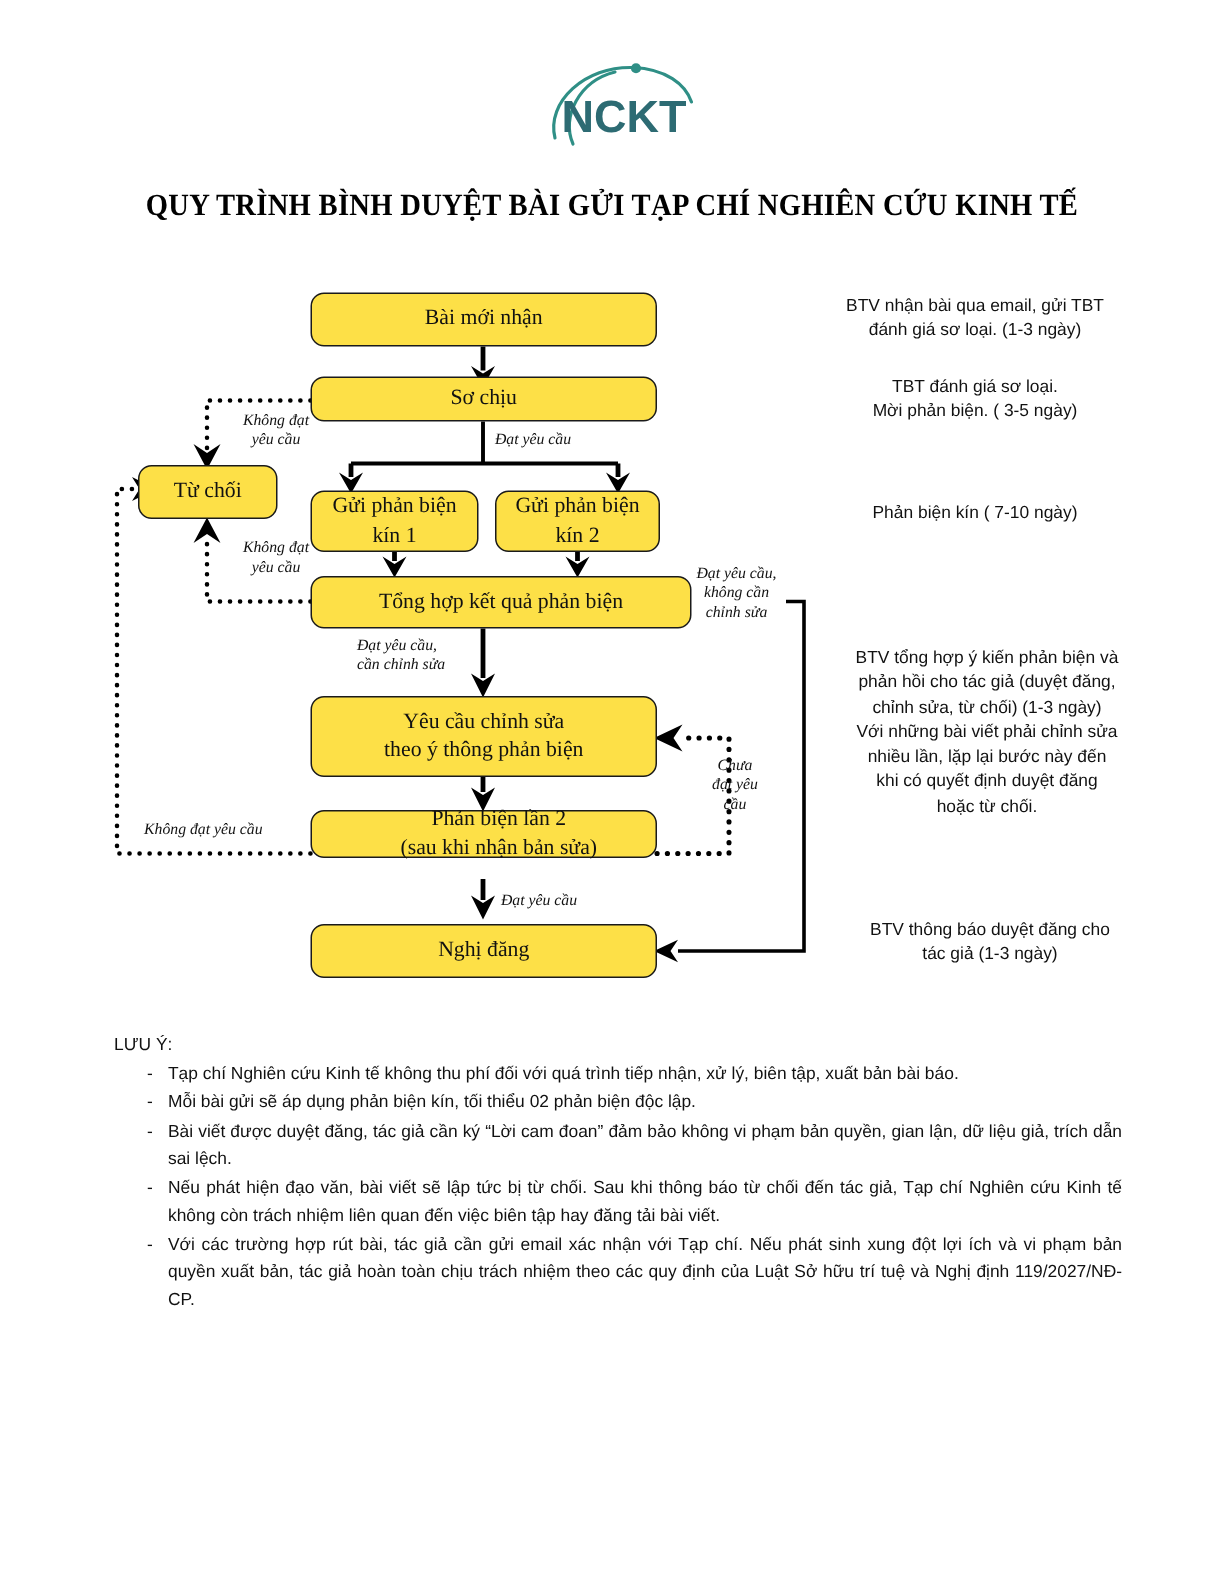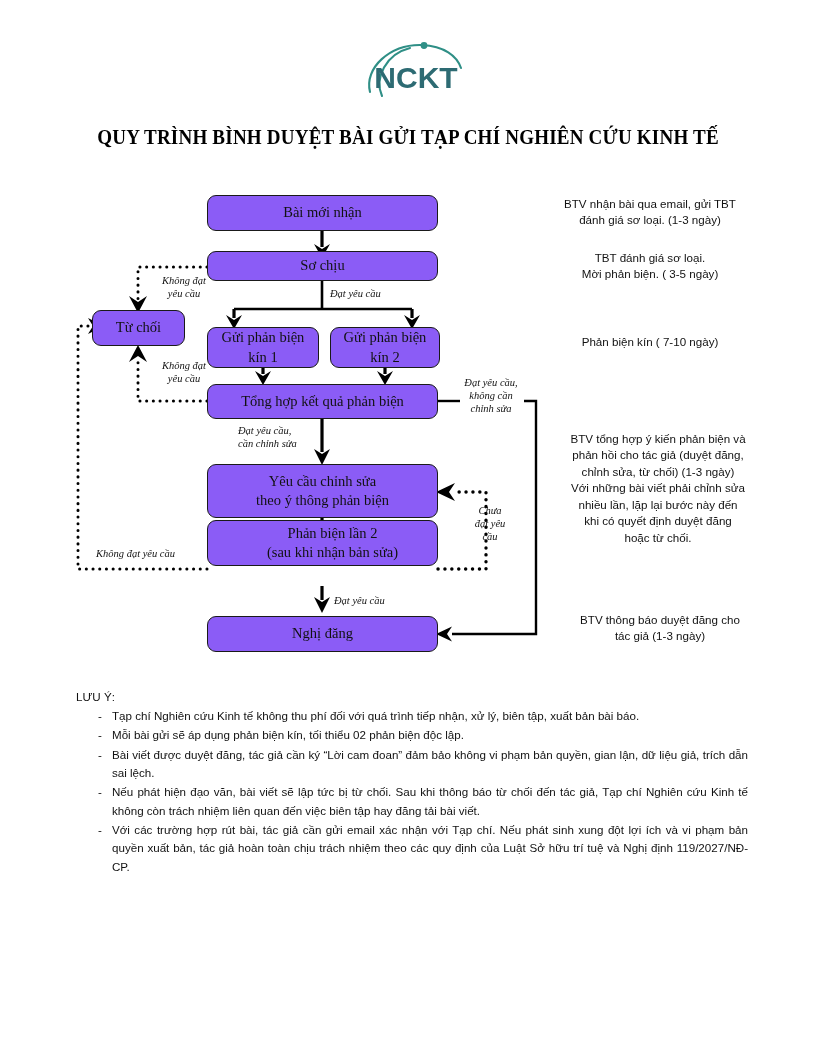--- a/index.html
+++ b/index.html
@@ -27,21 +27,21 @@
     letter-spacing:.2px;
     transform:scaleX(.93);
   }
 
   
   #flow-lines{position:absolute;left:0;top:0;width:816px;height:1056px;}
 
   
   .node{
     position:absolute;
-    background:#8b5cf6;
+    background:#fde047;
     border:1.1px solid #1a1a1a;
     border-radius:9px;
     font-family:"Liberation Serif", serif;
     font-size:14.5px;
     color:#111;
     display:flex;
     align-items:center;
     justify-content:center;
     text-align:center;
     line-height:1.32;
@@ -176,30 +176,30 @@
   <div class="node" style="left:207px;top:327px;width:112px;height:41px;">
     <span style="white-space:pre-line;">Gửi phản biện
 kín 1</span>
   </div>
 
   <div class="node" style="left:330px;top:327px;width:110px;height:41px;">
     <span style="white-space:pre-line;">Gửi phản biện
 kín 2</span>
   </div>
 
-  <div class="node" style="left:207px;top:384px;width:231px;height:35px;">
+  <div class="node" style="left:207px;top:384px;width:254px;height:35px;">
     <span>Tổng hợp kết quả phản biện</span>
   </div>
 
   <div class="node" style="left:207px;top:464px;width:231px;height:54px;">
     <span style="white-space:pre-line;">Yêu cầu chỉnh sửa
 theo ý thông phản biện</span>
   </div>
 
-  <div class="node" style="left:207px;top:520px;width:231px;height:46px;padding-left:20px;">
+  <div class="node" style="left:207px;top:540px;width:231px;height:32px;padding-left:20px;">
     <span style="white-space:pre-line;">Phản biện lần 2
 (sau khi nhận bản sửa)</span>
   </div>
 
   <div class="node" style="left:207px;top:616px;width:231px;height:36px;">
     <span>Nghị đăng</span>
   </div>
 
   <div class="edge-label" style="left:146px;top:274px;width:76px;text-align:center;">Không đạt
 yêu cầu</div>

